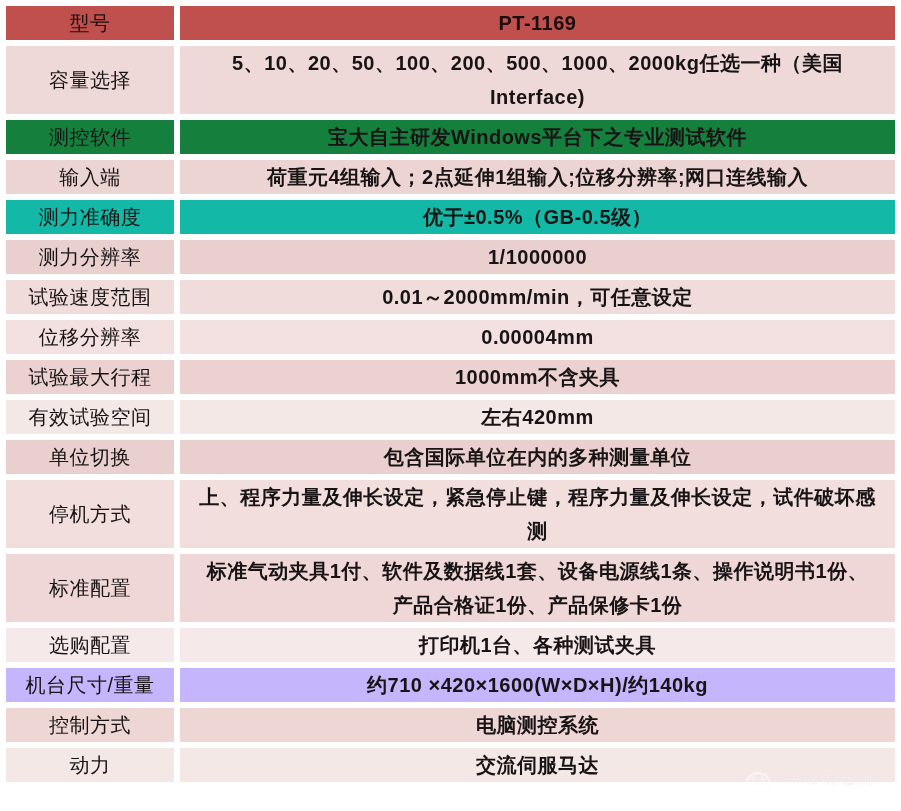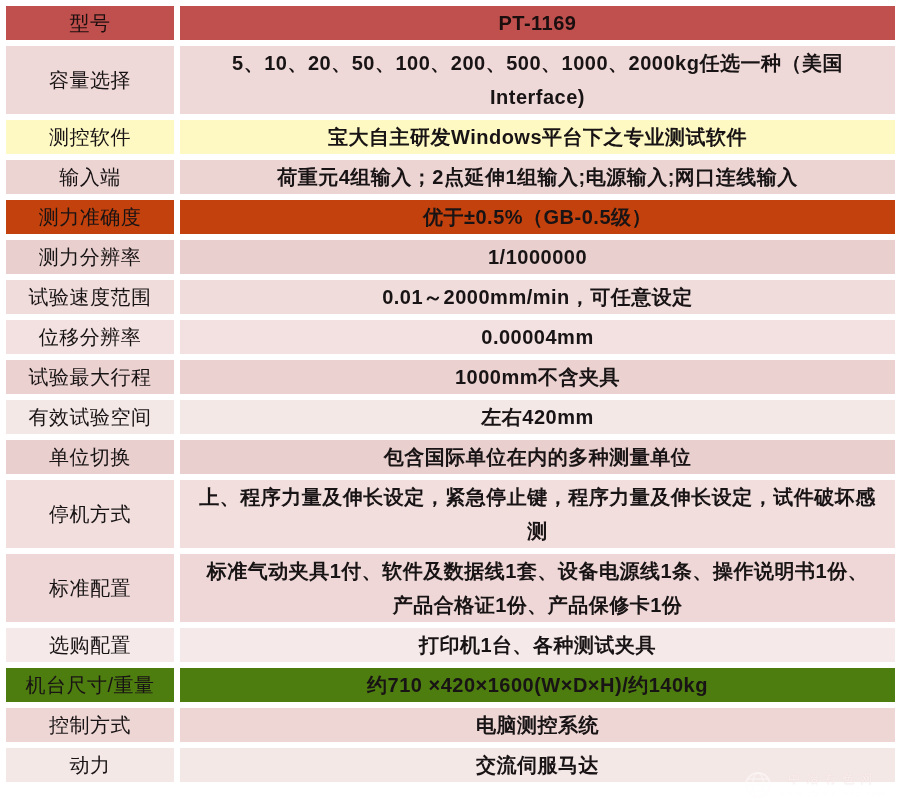--- a/index.html
+++ b/index.html
@@ -85,29 +85,29 @@
       <tr class="spec-row header-row">
         <td class="label-cell" style="background: rgb(192, 80, 77);">型号</td>
         <td class="value-cell" style="background: rgb(192, 80, 77);">PT-1169</td>
       </tr>
     </thead>
     <tbody>
         <tr class="spec-row" style="background: rgb(239, 217, 216);">
           <td class="label-cell">容量选择</td>
           <td class="value-cell">5、10、20、50、100、200、500、1000、2000kg任选一种（美国 Interface)</td>
         </tr>
-        <tr class="spec-row" style="background: #fef9c3;">
+        <tr class="spec-row" style="background: #15803d;">
           <td class="label-cell">测控软件</td>
           <td class="value-cell">宝大自主研发Windows平台下之专业测试软件</td>
         </tr>
         <tr class="spec-row" style="background: rgb(236, 212, 211);">
           <td class="label-cell">输入端</td>
-          <td class="value-cell">荷重元4组输入；2点延伸1组输入;电源输入;网口连线输入</td>
+          <td class="value-cell">荷重元4组输入；2点延伸1组输入;位移分辨率;网口连线输入</td>
         </tr>
-        <tr class="spec-row" style="background: #c2410c;">
+        <tr class="spec-row" style="background: #14b8a6;">
           <td class="label-cell">测力准确度</td>
           <td class="value-cell">优于±0.5%（GB-0.5级）</td>
         </tr>
         <tr class="spec-row" style="background: rgb(233, 208, 207);">
           <td class="label-cell">测力分辨率</td>
           <td class="value-cell">1/1000000</td>
         </tr>
         <tr class="spec-row" style="background: rgb(240, 220, 219); margin-top: 10px;">
           <td class="label-cell">试验速度范围</td>
           <td class="value-cell">0.01～2000mm/min，可任意设定</td>
@@ -133,21 +133,21 @@
           <td class="value-cell">上、程序力量及伸长设定，紧急停止键，程序力量及伸长设定，试件破坏感测</td>
         </tr>
         <tr class="spec-row" style="background: rgb(238, 215, 214);">
           <td class="label-cell">标准配置</td>
           <td class="value-cell">标准气动夹具1付、软件及数据线1套、设备电源线1条、操作说明书1份、产品合格证1份、产品保修卡1份</td>
         </tr>
         <tr class="spec-row" style="background: rgb(245, 234, 233);">
           <td class="label-cell">选购配置</td>
           <td class="value-cell">打印机1台、各种测试夹具</td>
         </tr>
-        <tr class="spec-row" style="background: #4d7c0f; margin-left: 20px;">
+        <tr class="spec-row" style="background: #c4b5fd; margin-left: 20px;">
           <td class="label-cell">机台尺寸/重量</td>
           <td class="value-cell">约710 ×420×1600(W×D×H)/约140kg</td>
         </tr>
         <tr class="spec-row" style="background: rgb(238, 214, 213);">
           <td class="label-cell">控制方式</td>
           <td class="value-cell">电脑测控系统</td>
         </tr>
         <tr class="spec-row" style="background: rgb(244, 232, 231);">
           <td class="label-cell">动力</td>
           <td class="value-cell">交流伺服马达</td>

